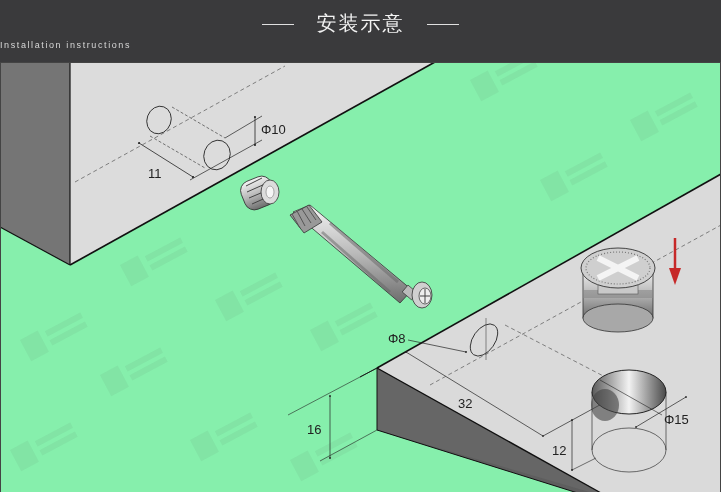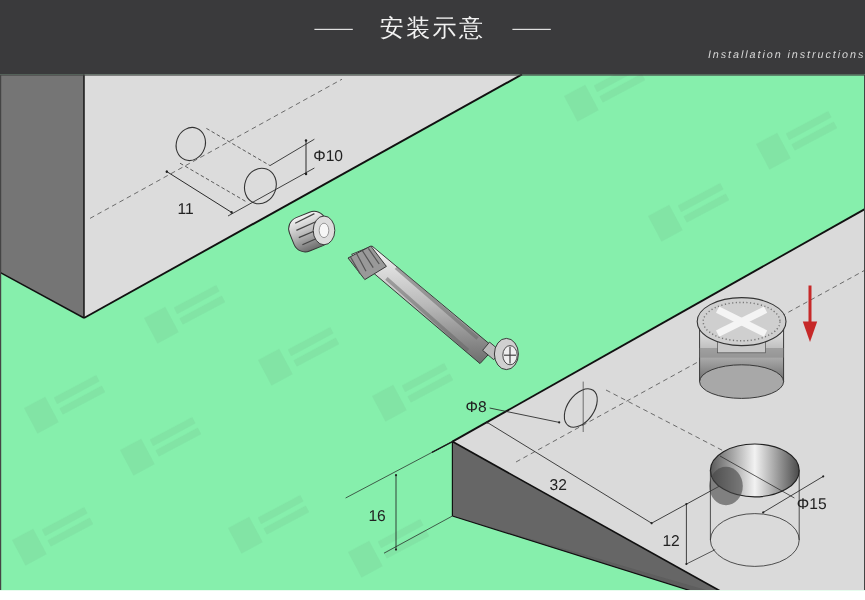--- a/index.html
+++ b/index.html
@@ -1,19 +1,19 @@
 <!DOCTYPE html>
 <html><head>
 <meta charset="utf-8">
 <style>
   html,body{margin:0;padding:0;background:#fff;}
   #root{position:relative;width:721px;height:492px;overflow:hidden;background:#86efac;font-family:"Liberation Sans",sans-serif;}
   .header{position:absolute;left:0;top:0;width:721px;height:62px;background:#3a3a3c;}
   .title{position:absolute;left:0;top:10px;width:721px;text-align:center;color:#f2f2f2;font-size:20px;letter-spacing:2px;}
-  .subtitle{position:absolute;left:0;top:40px;width:721px;text-align:right;color:#d8d8d8;font-size:9px;letter-spacing:1.6px;font-style:italic;}
+  .subtitle{position:absolute;left:0;top:40px;width:721px;text-align:left;color:#d8d8d8;font-size:9px;letter-spacing:1.6px;}
   .rule{position:absolute;top:24px;height:1px;background:#e0e0e0;width:32px;}
   svg.scene{position:absolute;left:0;top:62px;}
   .dim{font-family:"Liberation Sans",sans-serif;font-size:13px;fill:#222;}
   .frame{position:absolute;left:0;top:62px;width:719px;height:436px;border:1px solid #444;pointer-events:none;}
 </style>
 </head>
 <body>
 
 <div id="root">
   <div class="header">

